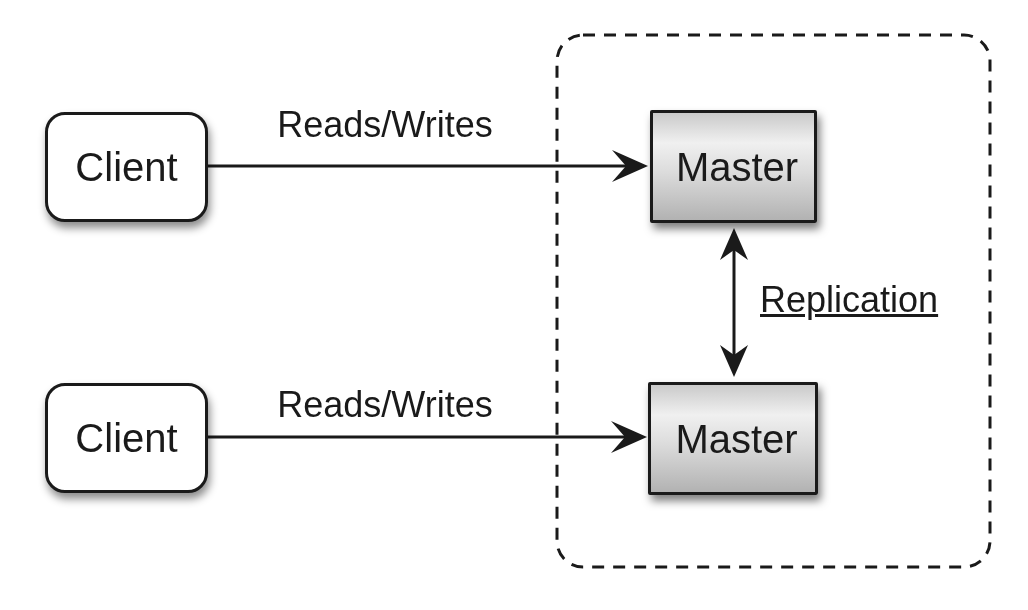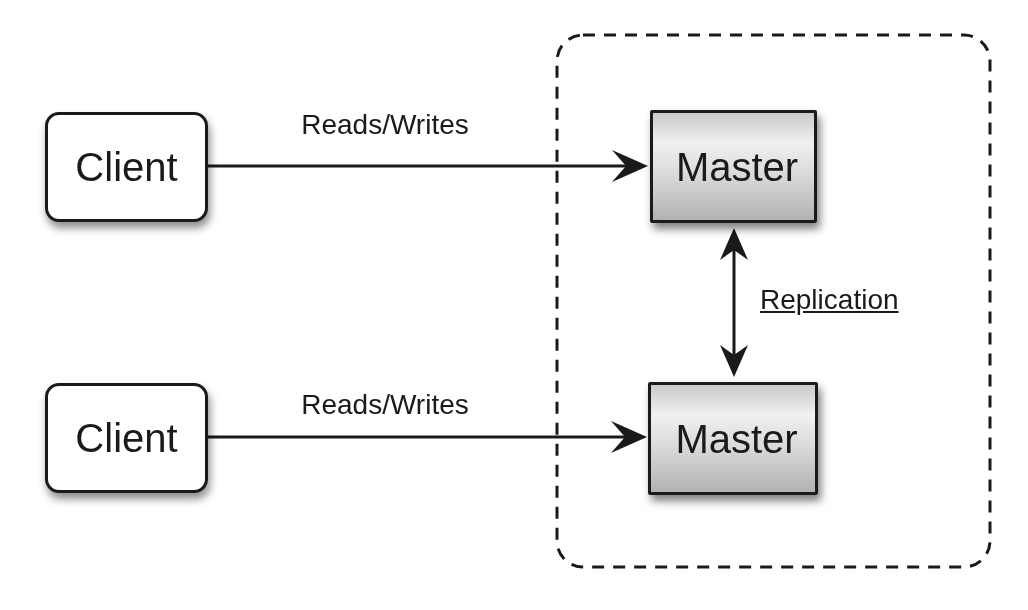--- a/index.html
+++ b/index.html
@@ -37,41 +37,41 @@
     display: flex;
     align-items: center;
     justify-content: center;
     box-sizing: border-box;
     border: 3px solid var(--ink, #1a1a1a);
     font-size: 40px;
     line-height: 1;
     white-space: nowrap;
   }
   .node.client {
-    border-radius: 14px;
+    border-radius: 20px;
     background: var(--client-fill, #ffffff);
     box-shadow: 2px 6px 8px rgba(0,0,0,0.45);
   }
   .node.master {
     border-radius: 2px;
     background: linear-gradient(180deg,
       var(--master-fill-top, #cacaca) 0%,
       var(--master-fill-light, #f0f0f0) 28%,
       var(--master-fill-mid, #dcdcdc) 55%,
       var(--master-fill-bottom, #b2b2b2) 100%);
     box-shadow: 3px 6px 9px rgba(0,0,0,0.5);
     padding-left: 7px;
   }
   .node-client-top    { left: 45px;  top: 112px; width: 163px; height: 110px; }
   .node-client-bottom { left: 45px;  top: 383px; width: 163px; height: 110px; }
   .node-master-top    { left: 650px; top: 110px; width: 167px; height: 113px; }
   .node-master-bottom { left: 648px; top: 382px; width: 170px; height: 113px; }
   .edge-label {
     position: absolute;
-    font-size: 28px;
+    font-size: 36px;
     line-height: 40px;
     white-space: nowrap;
   }
   .edge-label-rw-top    { left: 262px; top: 105px; width: 246px; text-align: center; }
   .edge-label-rw-bottom { left: 262px; top: 385px; width: 246px; text-align: center; }
   .edge-label-replication { left: 760px; top: 280px; text-decoration: underline; }
 </style>
 </head>
 <body>
 

